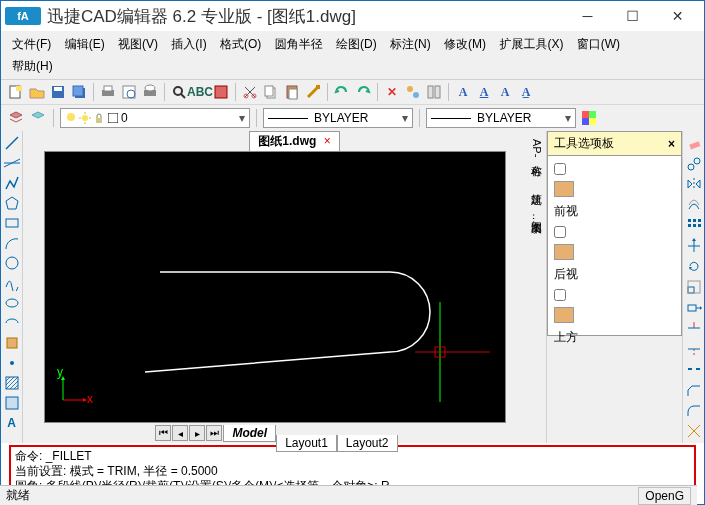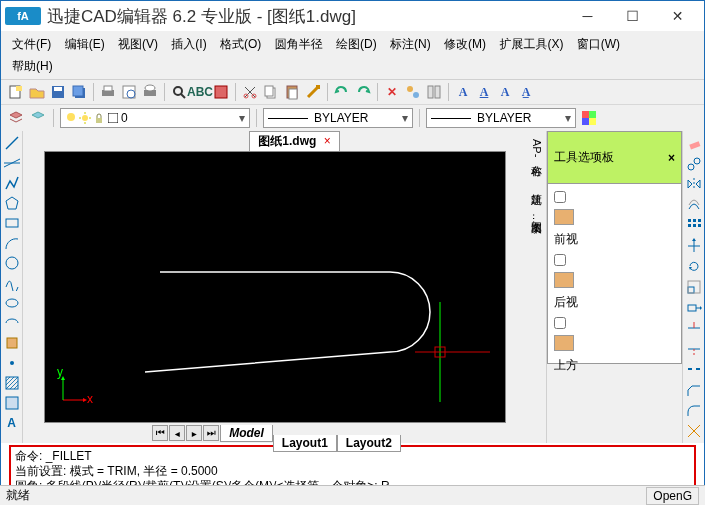--- a/index.html
+++ b/index.html
@@ -20,33 +20,33 @@
 .lefttools{width:22px;background:#f0f0f0;border-right:1px solid #d0d0d0;display:flex;flex-direction:column;align-items:center;gap:4px;padding:4px 0;}
 .lefttools .tbtn{width:18px;height:16px;}
 .drawing-area{flex:1;display:flex;flex-direction:column;align-items:center;}
 .doctab{height:20px;background:#f0f0f0;display:flex;align-items:center;padding-left:40px;}
 .doctab .tab{background:#fff;border:1px solid #999;border-bottom:none;padding:1px 8px;font-size:12px;position:relative;}
 .doctab .tab .x{color:#d00;margin-left:4px;}
 .canvas{flex:1;background:#000;margin:0 4px;position:relative;border:1px solid #888;}
 .layouttabs{height:20px;background:#f0f0f0;display:flex;align-items:center;font-size:11px;padding-left:4px;}
 .ltab-btn{border:1px solid #999;background:#e8e8e8;width:16px;height:16px;display:inline-flex;align-items:center;justify-content:center;margin-right:1px;font-size:10px;}
 .ltab{padding:1px 8px;border:1px solid #999;border-top:none;background:#fff;font-style:italic;font-weight:bold;}
-.ltab.l2{font-style:normal;font-weight:bold;margin-top:21px;}
+.ltab.l2{font-style:normal;font-weight:normal;margin-top:21px;}
 .rpanel-tabs{width:20px;background:#f0f0f0;display:flex;flex-direction:column;align-items:center;padding-top:4px;gap:20px;}
 .vtab{writing-mode:vertical-rl;font-size:11px;padding:4px 1px;}
 .palette{width:136px;background:#f0f0f0;border-left:1px solid #d0d0d0;}
-.palette-title{background:#bef264;padding:17px 6px;font-size:12px;border:1px solid #999;display:flex;align-items:center;}
+.palette-title{background:#fef9c3;padding:3px 6px;font-size:12px;border:1px solid #999;display:flex;align-items:center;}
 .palette-title .x{margin-left:auto;font-weight:bold;}
 .palette-body{background:#fff;border:1px solid #999;border-top:none;height:180px;padding:4px;}
 .pitem{display:flex;align-items:flex-start;gap:6px;padding:3px 2px;flex-direction:column;}
 .pitem .sw{width:20px;height:16px;background:#e8b070;border:1px solid #999;}
 .pitem input{width:12px;height:12px;}
 .righttools{width:22px;background:#f0f0f0;border-left:1px solid #d0d0d0;display:flex;flex-direction:column;align-items:center;gap:4px;padding:4px 0;}
 .cmdhist{margin:2px 8px;border:2px solid #d00;background:#fff;font-family:SimSun,monospace;font-size:12px;line-height:15px;padding:2px 4px;height:96px;overflow:hidden;}
-.statusbar{position:absolute;bottom:0;left:0;right:0;height:20px;background:#f0f0f0;border-top:1px solid #c0c0c0;display:flex;align-items:center;padding:0 6px;font-size:11px;}
+.statusbar{position:absolute;bottom:0;left:0;right:8px;height:20px;background:#f0f0f0;border-top:1px solid #c0c0c0;display:flex;align-items:center;padding:0 6px;font-size:11px;}
 .statusbar .seg{border:1px solid #c0c0c0;padding:1px 6px;margin-left:2px;}
 svg{display:block;}
 </style>
 </head>
 <body>
 
 <div class="titlebar">
   <div class="logo">fA</div>
   <div class="title">迅捷CAD编辑器 6.2 专业版  -  [图纸1.dwg]</div>
   <div class="winbtn">─</div>

